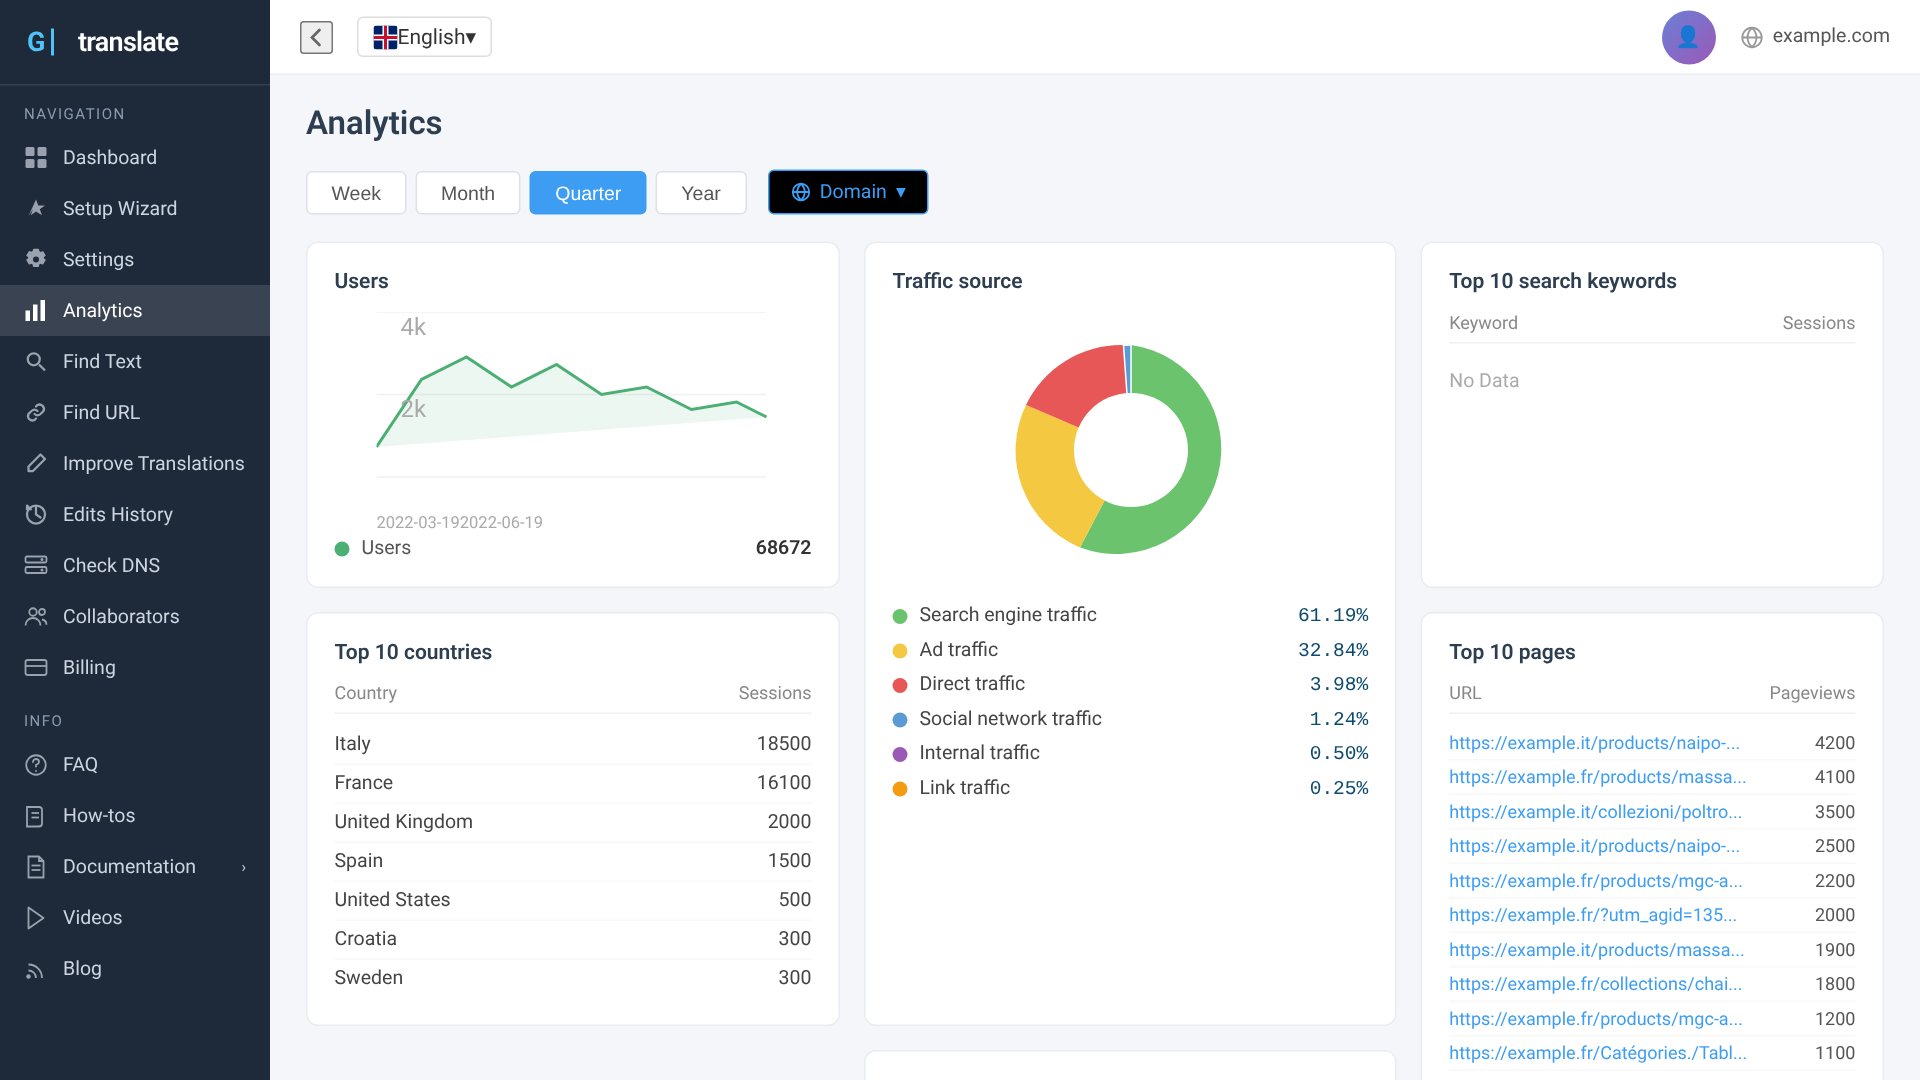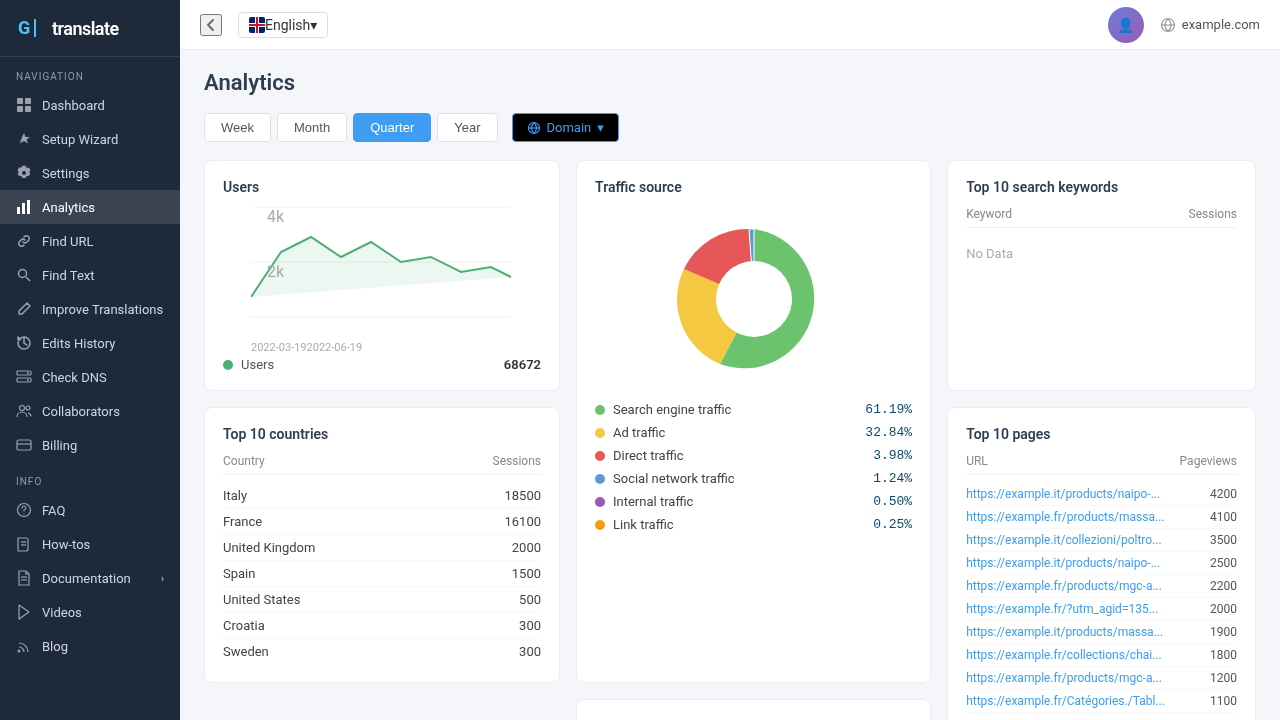--- a/index.html
+++ b/index.html
@@ -118,31 +118,31 @@
   <div class="sidebar-item active">
     <svg class="sidebar-icon" viewBox="0 0 16 16" fill="currentColor">
         <rect x="1" y="8" width="3" height="7"></rect>
         <rect x="6" y="4" width="3" height="11"></rect>
         <rect x="11" y="1" width="3" height="14"></rect>
       </svg>
     <span>Analytics</span>
   </div>
   <div class="sidebar-item">
     <svg class="sidebar-icon" viewBox="0 0 16 16" fill="currentColor">
+        <circle cx="6.5" cy="6.5" r="4" fill="none" stroke="currentColor" stroke-width="1.5"></circle>
+        <line x1="10" y1="10" x2="14" y2="14" stroke="currentColor" stroke-width="1.5"></line>
+      </svg>
+    <span>Find Text</span>
+  </div>
+  <div class="sidebar-item">
+    <svg class="sidebar-icon" viewBox="0 0 16 16" fill="currentColor">
         <path d="M7 9a3 3 0 004 0l2-2a3 3 0 00-4-4L8 4" fill="none" stroke="currentColor" stroke-width="1.5" stroke-linecap="round"></path>
         <path d="M9 7a3 3 0 00-4 0L3 9a3 3 0 004 4l1-1" fill="none" stroke="currentColor" stroke-width="1.5" stroke-linecap="round"></path>
       </svg>
     <span>Find URL</span>
-  </div>
-  <div class="sidebar-item">
-    <svg class="sidebar-icon" viewBox="0 0 16 16" fill="currentColor">
-        <circle cx="6.5" cy="6.5" r="4" fill="none" stroke="currentColor" stroke-width="1.5"></circle>
-        <line x1="10" y1="10" x2="14" y2="14" stroke="currentColor" stroke-width="1.5"></line>
-      </svg>
-    <span>Find Text</span>
   </div>
   <div class="sidebar-item">
     <svg class="sidebar-icon" viewBox="0 0 16 16" fill="currentColor">
         <path d="M11 2l3 3-8 8H3v-3L11 2z" fill="none" stroke="currentColor" stroke-width="1.5" stroke-linejoin="round"></path>
       </svg>
     <span>Improve Translations</span>
   </div>
   <div class="sidebar-item">
     <svg class="sidebar-icon" viewBox="0 0 16 16" fill="currentColor">
         <path d="M8 3V8l3 2" fill="none" stroke="currentColor" stroke-width="1.5" stroke-linecap="round"></path>

